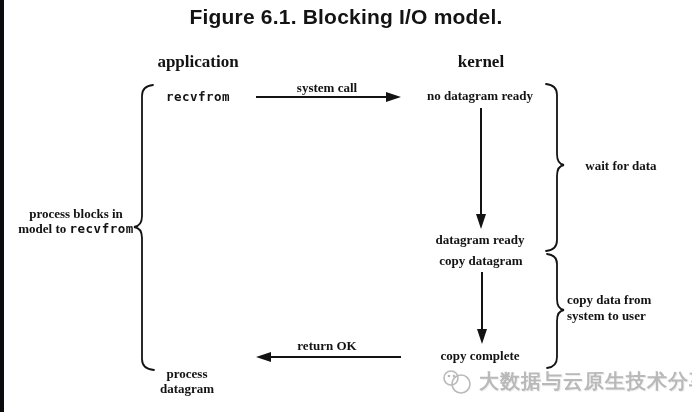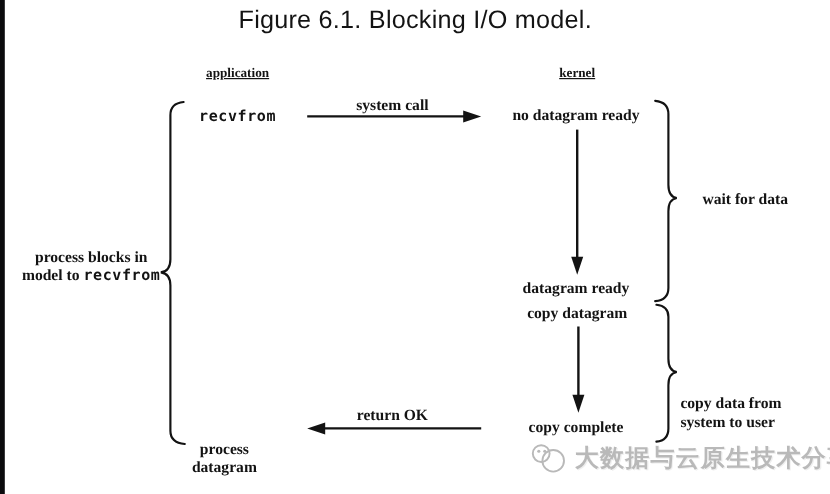--- a/index.html
+++ b/index.html
@@ -9,24 +9,24 @@
     background:var(--paper);
     font-family:"Liberation Serif", serif;
     color:var(--ink);
     overflow:hidden;
   }
   .edge-left { position:absolute; left:0; top:0; width:4px; height:412px; background:#0b0b0d; }
   .title {
     position:absolute; left:0; top:5px; width:692px;
     text-align:center;
     font-family:"Liberation Sans", sans-serif;
-    font-weight:400; font-size:21px; letter-spacing:0.2px;
+    font-weight:700; font-size:21px; letter-spacing:0.2px;
   }
   .lbl { position:absolute; font-size:13px; font-weight:700; line-height:15px; text-align:center; }
-  .hdr { font-size:11px;text-decoration:underline; }
+  .hdr { font-size:17px; }
   .mono { font-family:"DejaVu Sans Mono","Liberation Mono",monospace; font-weight:700; font-size:12.5px; letter-spacing:0.5px;text-align:center; }
   .left-note { left:12px; top:206px; width:128px; }
   .svg-layer { position:absolute; left:0; top:0; width:692px; height:412px; pointer-events:none; }
   .svg-layer .stroke { stroke:var(--ink); stroke-width:2; fill:none; }
   .svg-layer .brace { stroke:var(--ink); stroke-width:1.8; fill:none; stroke-linecap:round; }
   .svg-layer .head { fill:var(--ink); stroke:none; }
   .watermark { position:absolute; left:441px; top:368px; display:flex; align-items:center; gap:6px; }
   .wm-text {
     color:var(--wm);
     font-family:"Liberation Sans", sans-serif;
@@ -64,21 +64,21 @@
 
   <div class="lbl" style="left:400px; top:88px; width:160px;">no datagram ready</div>
   <div class="lbl" style="left:400px; top:232px; width:160px;">datagram ready</div>
   <div class="lbl" style="left:401px; top:253px; width:160px;">copy datagram</div>
   <div class="lbl" style="left:400px; top:348px; width:160px;">copy complete</div>
 
   <div class="lbl" style="left:267px; top:80px; width:120px;">system call</div>
   <div class="lbl" style="left:267px; top:338px; width:120px;">return OK</div>
 
   <div class="lbl" style="left:566px; top:158px; width:110px; text-align:center;">wait for data</div>
-  <div class="lbl" style="left:567px; top:292px; width:110px; text-align:left; line-height:16px;margin-top:36px;">
+  <div class="lbl" style="left:567px; top:292px; width:110px; text-align:left; line-height:16px;">
     <span>copy data from</span><br>
     <span>system to user</span>
   </div>
 
   <svg class="svg-layer" viewBox="0 0 692 412">
 
     <path class="brace" d="M 153 85 Q 142 86 142 96 L 142 216 Q 142 226 134 227 Q 142 228 142 238 L 142 359 Q 142 369 154 370"></path>
 
     <path class="brace" d="M 546 84 Q 557 85 557 95 L 557 154 Q 557 164 564 165 Q 557 166 557 176 L 557 240 Q 557 250 546 251"></path>
 

